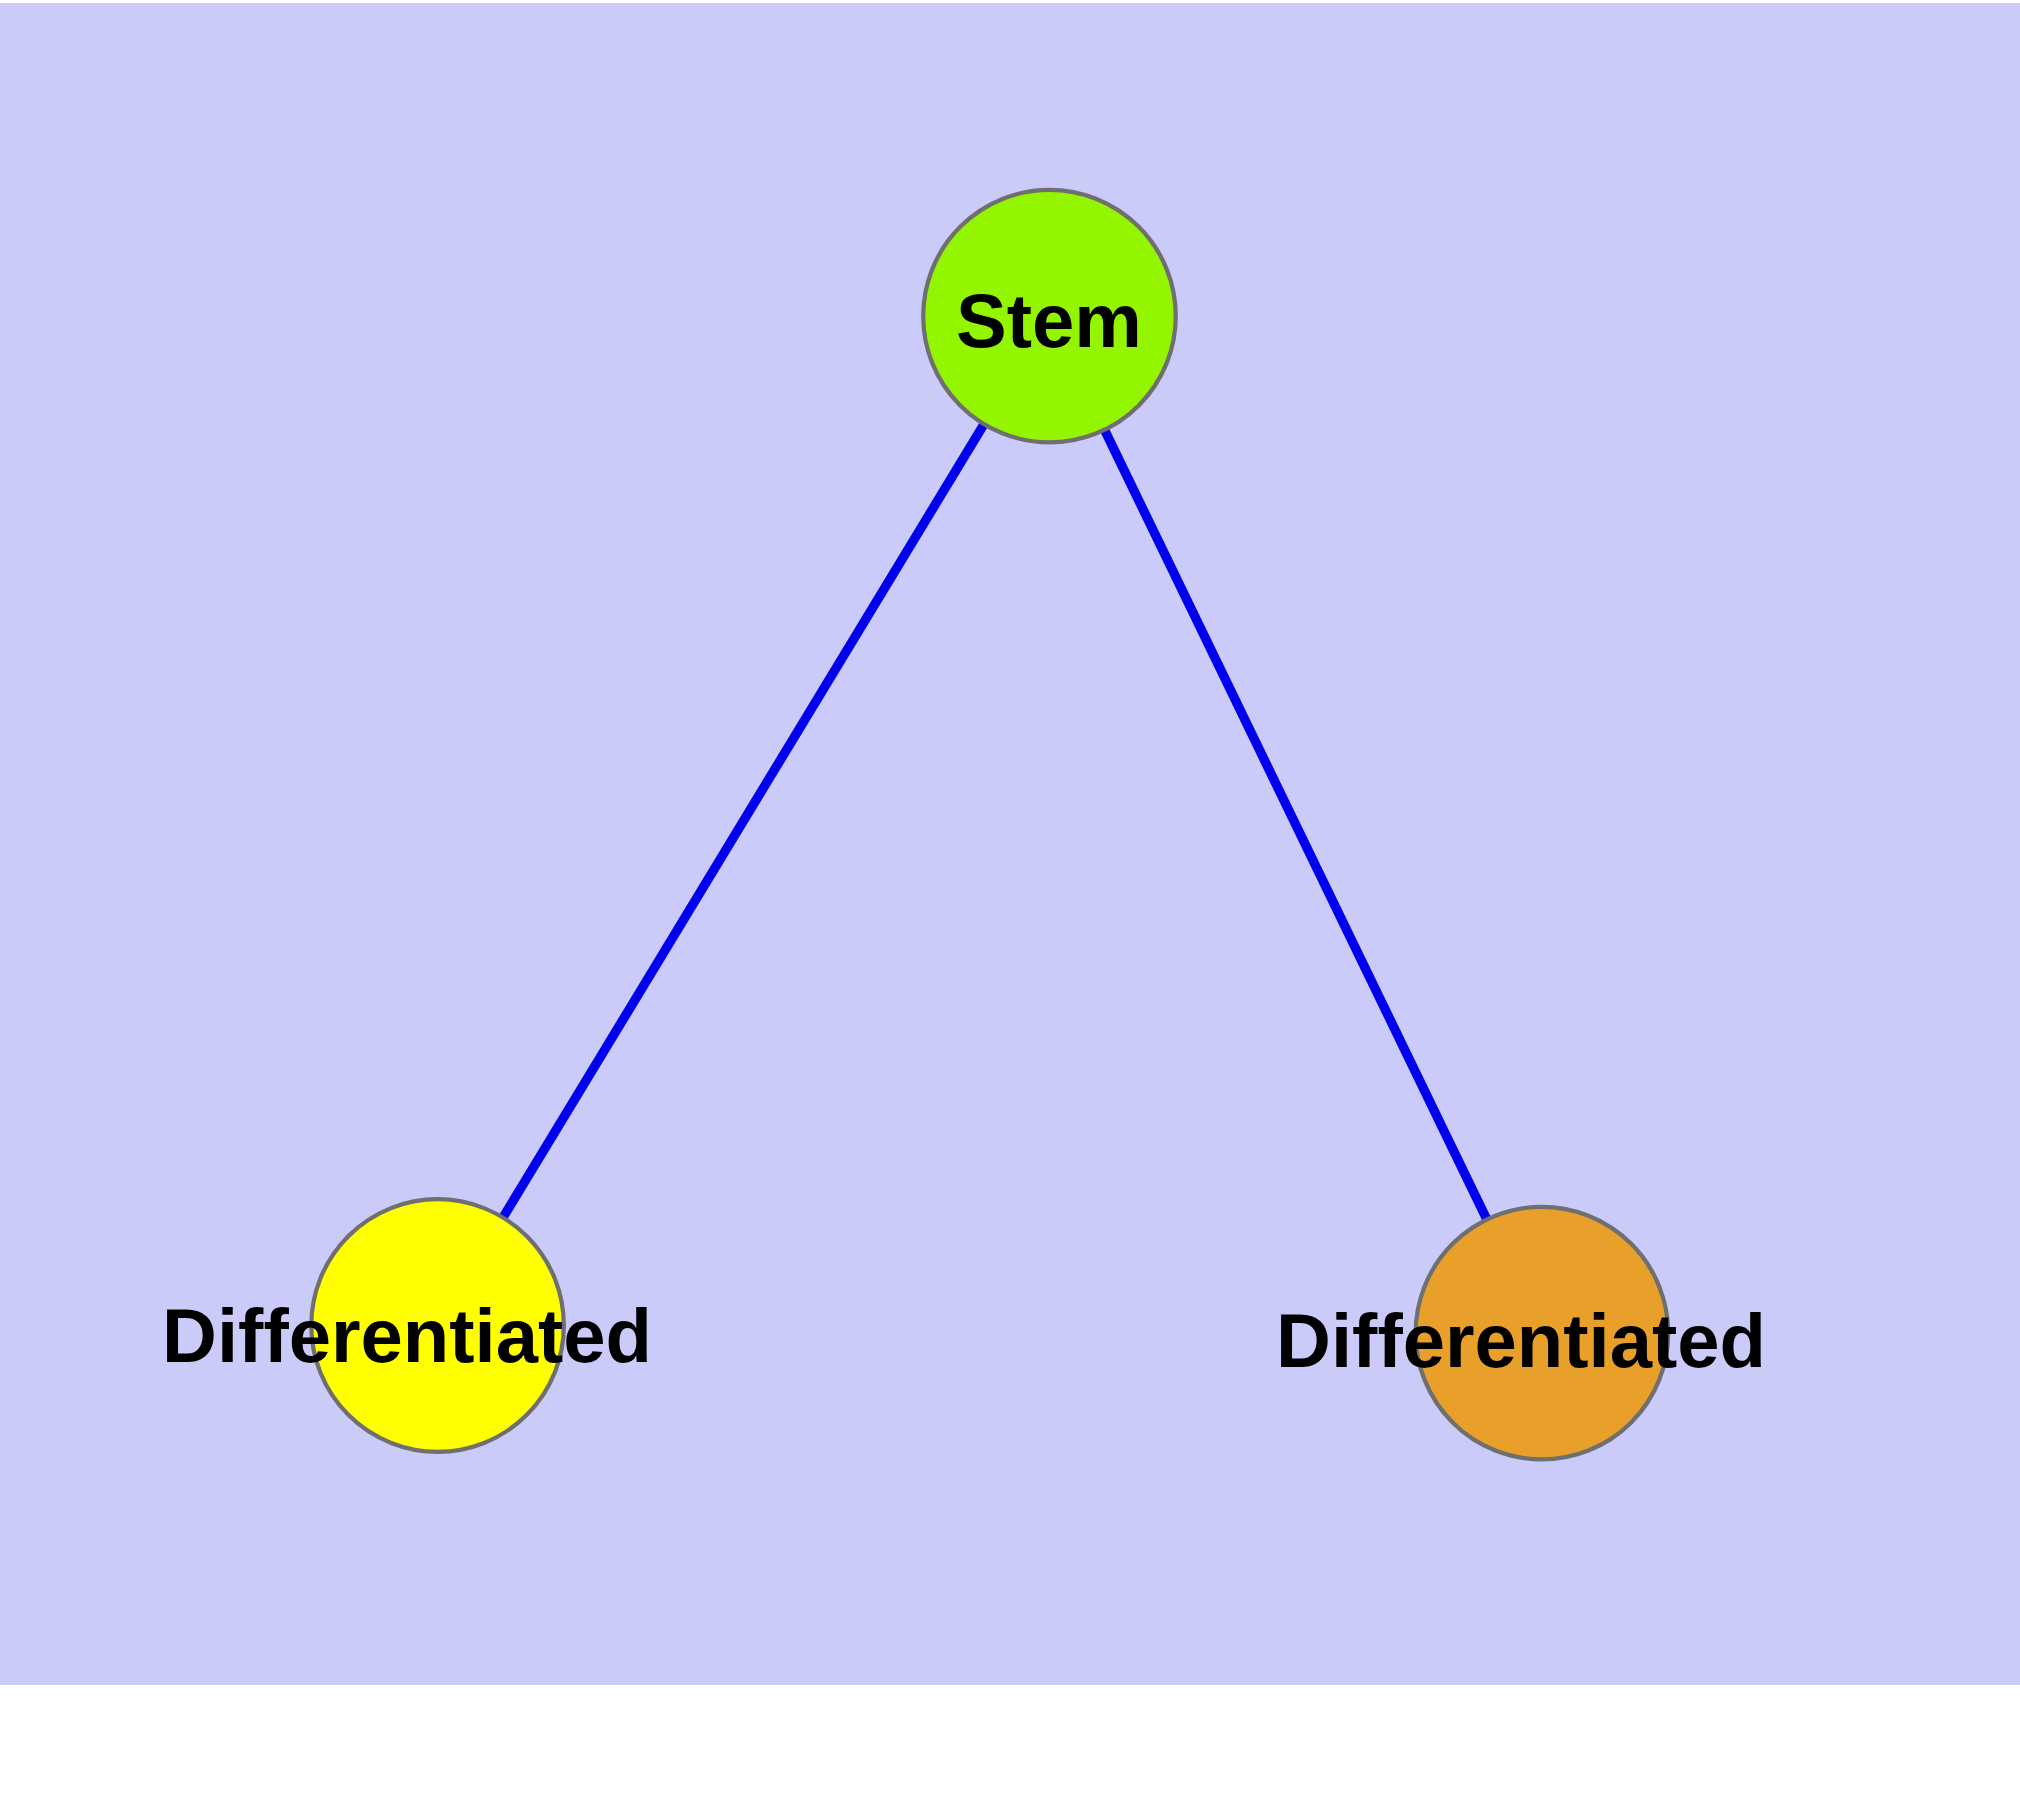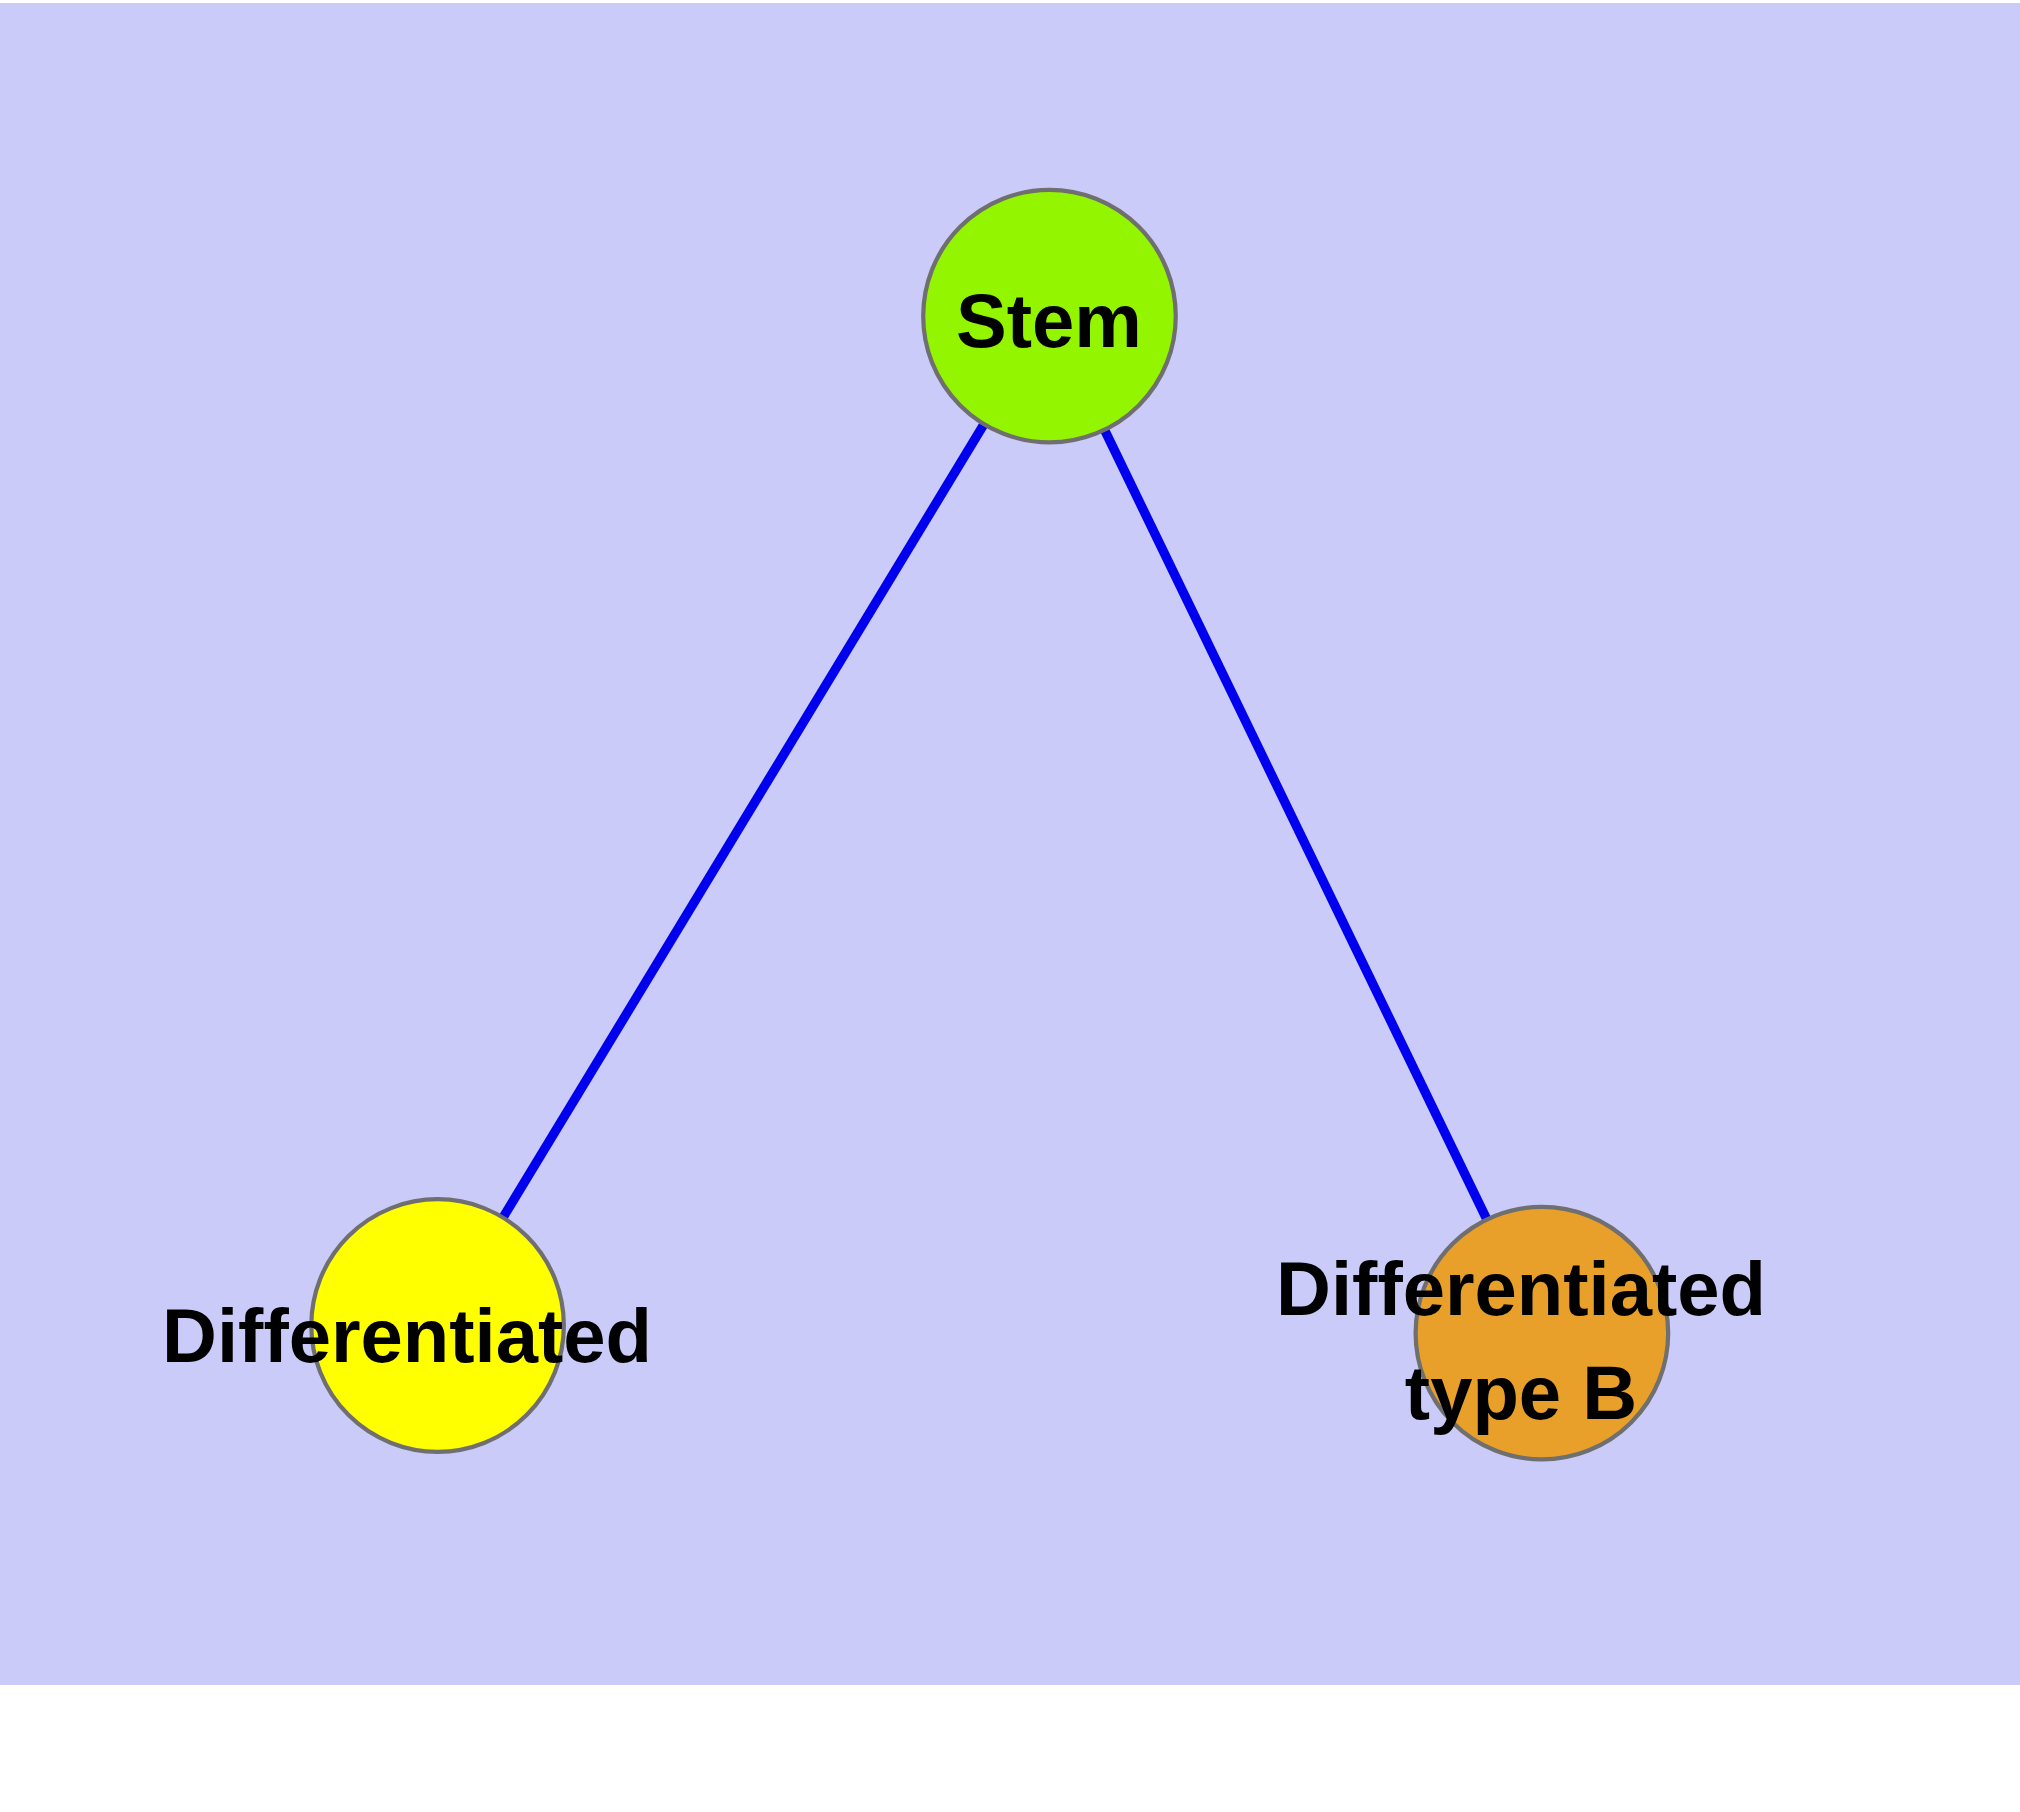--- a/index.html
+++ b/index.html
@@ -71,17 +71,16 @@
   <div class="label" style="left:1049px; top:321px;">
     <div>Stem</div>
   </div>
 
   <div class="label" style="left:407px; top:1336px;">
     <div>Differentiated</div>
   </div>
 
   <div class="label" style="left:1521px; top:1341px;">
     <div>Differentiated</div>
-    <div>type B</div>
   </div>
 
 </div>
 
 
 </body></html>

